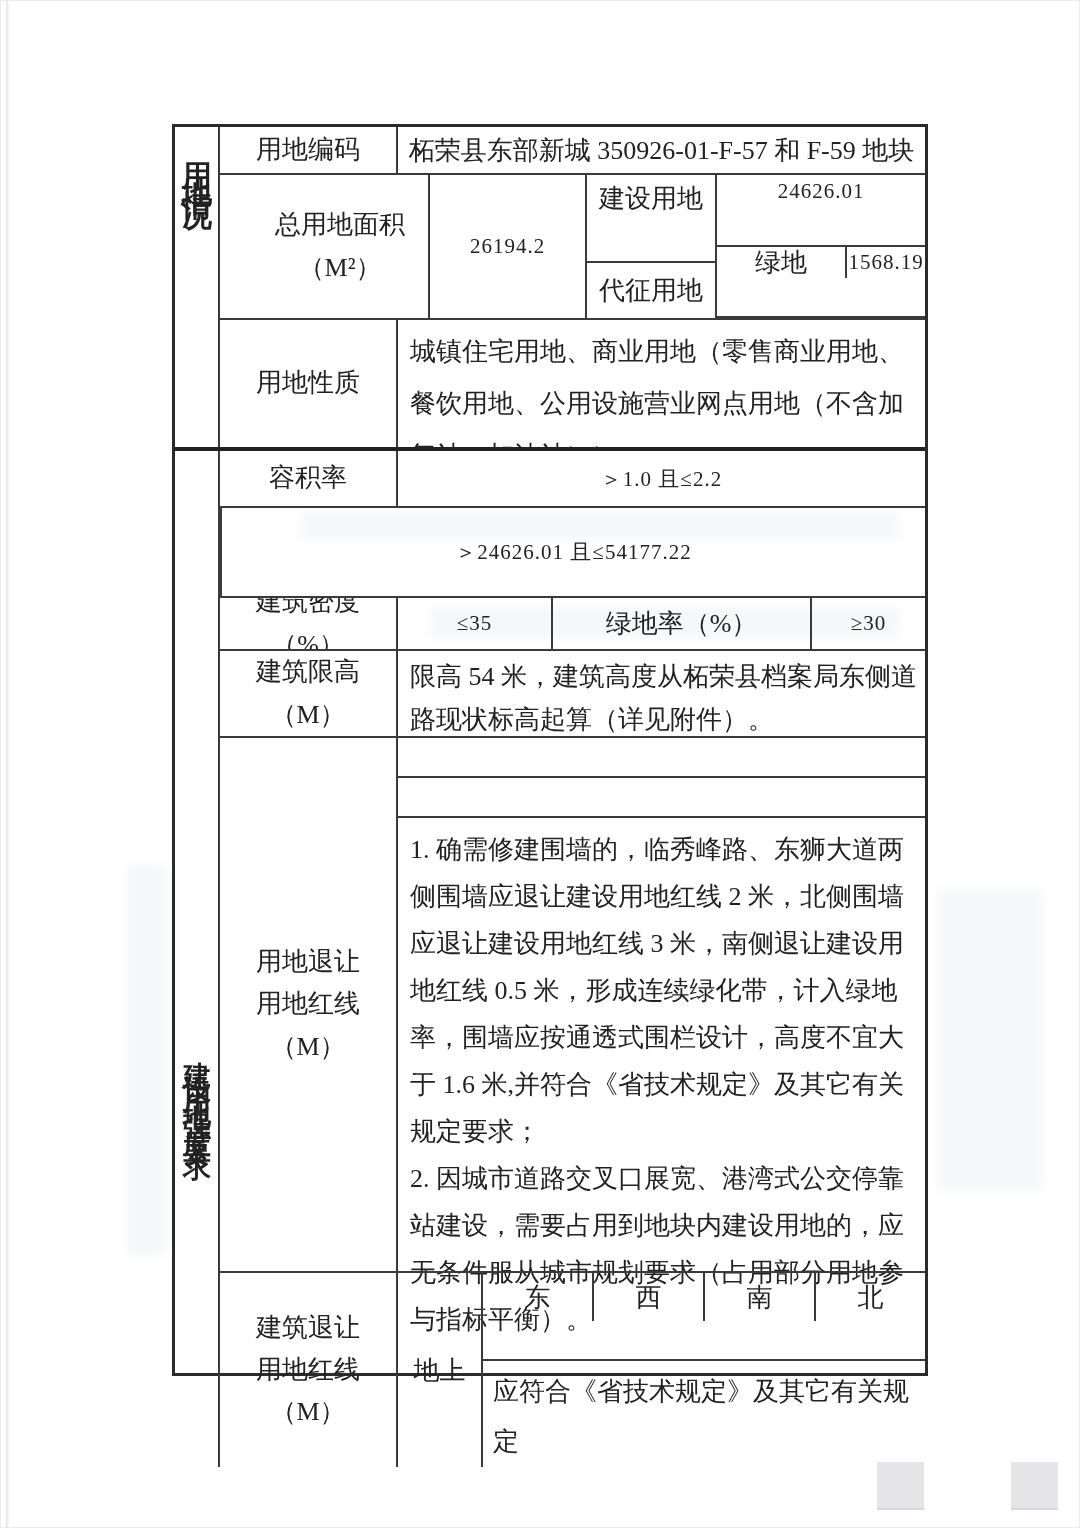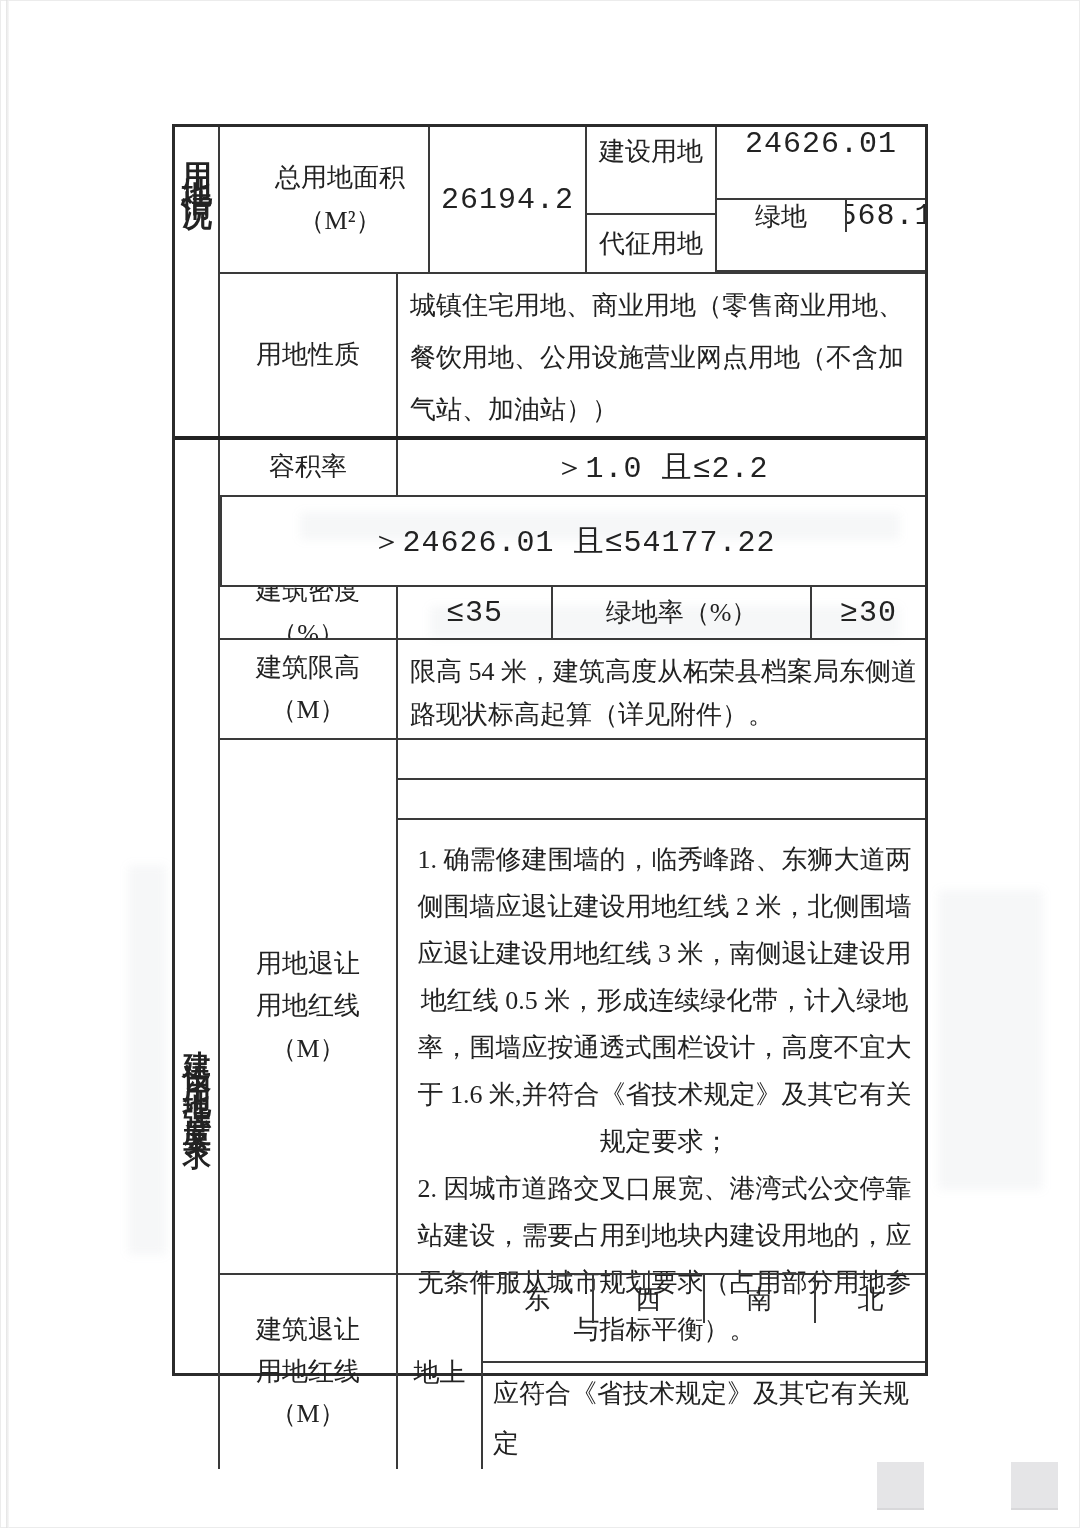--- a/index.html
+++ b/index.html
@@ -49,33 +49,33 @@
     font-weight:500;
   }
   .stack{display:flex;flex-direction:column;box-sizing:border-box;min-width:0;gap:38px;}
   .subrow{display:flex;box-sizing:border-box;min-height:0;}
   .bt{border-top:2px solid #3a3a3a;}
   .flex1{flex:1;}
   .lefttext{
     justify-content:flex-start;align-items:flex-start;text-align:left;
     padding:6px 8px 0 12px;display:block;
   }
-  .num{font-size:30px;letter-spacing:1px;font-family:Liberation Mono, monospace;}
+  .num{font-size:21px;letter-spacing:1px;}
   
   .r1{height:46px;}
   .r2{height:145px;padding-left:32px;}
   .r4{height:55px;}
   .r5{height:90px;}
   .r6{height:53px;}
-  .r7{height:100px;}
+  .r7{height:87px;}
   .r8{height:535px;}
   .r9{flex:1;}
   .landuse-text{line-height:52px;padding-top:6px;}
   .heightlimit-text{line-height:43px;padding-top:8px;display:flex;align-items:center;text-align:left;}
-  .notes{padding:16px 6px 0 12px;line-height:47px;text-align:center;}
+  .notes{padding:8px 6px 0 12px;line-height:47px;}
   .notes p{margin:0;}
   .bottom-note{line-height:50px;padding-left:10px;}
   
   .artifact{position:absolute;pointer-events:none;}
   .sq{
     width:47px;height:46px;background:#e5e5e7;
     border-bottom:2px solid #d8d8da;
   }
   .ghost{background:rgba(125,135,150,0.07);filter:blur(5px);border-radius:4px;}
 </style>
@@ -91,20 +91,24 @@
   <div class="artifact ghost" style="left:938px;top:890px;width:105px;height:300px;"></div>
 
   <div class="grid">
 
     <div class="section s1">
       <div class="vcol">
         <div class="vtext t1">用地情况</div>
       </div>
       <div class="rows">
 
+        <div class="row r1">
+          <div class="cell label">用地编码</div>
+          <div class="cell flex1 bl">柘荣县东部新城 350926-01-F-57 和 F-59 地块</div>
+        </div>
 
         <div class="row r2">
           <div class="cell label">
             <div>总用地面积</div>
             <div>（M²）</div>
           </div>
           <div class="cell bl num" style="width:157px;min-width:157px;">26194.2</div>
           <div class="stack bl" style="width:130px;min-width:130px;">
             <div class="cell" style="height:33.4%;">建设用地</div>
             <div class="cell bt flex1">代征用地</div>

